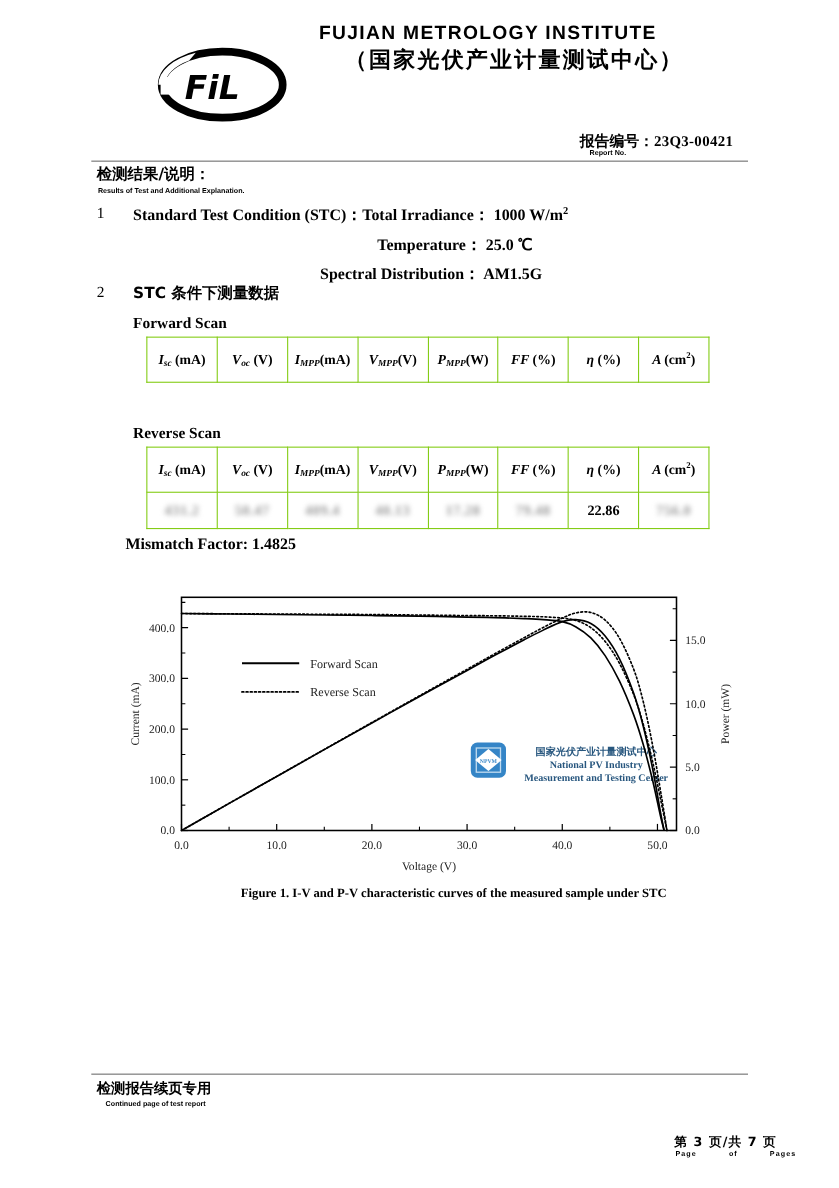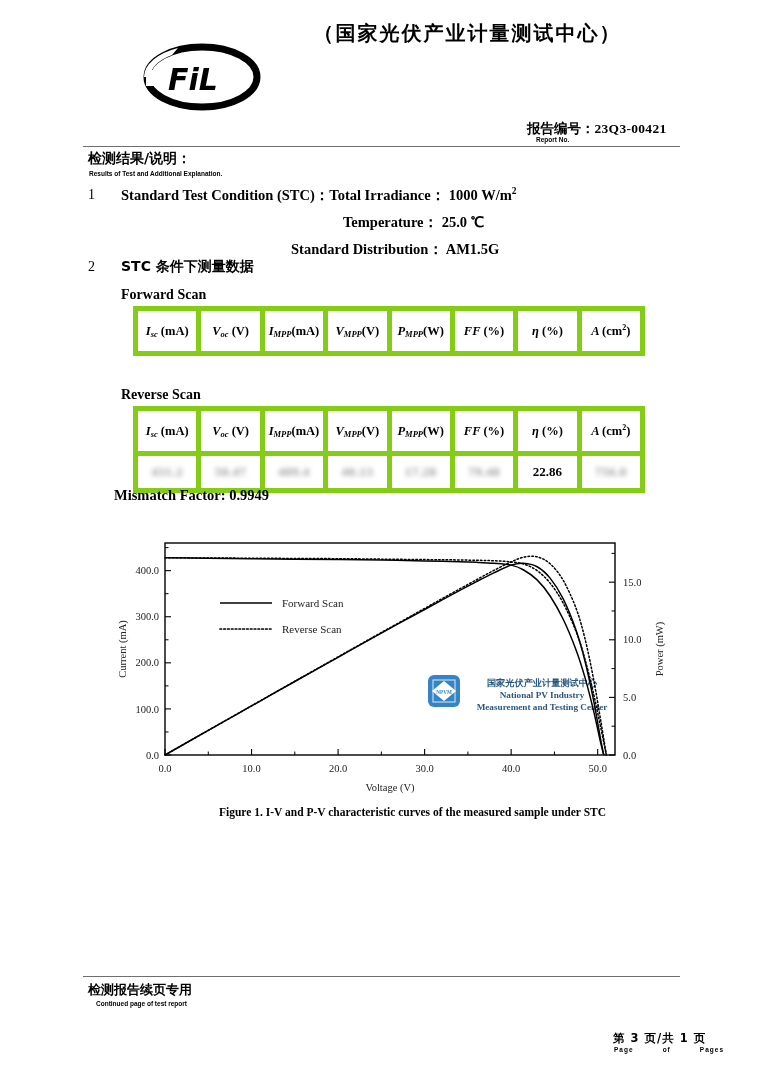--- a/index.html
+++ b/index.html
@@ -152,21 +152,21 @@
 
   
   .dtable {
     position: absolute;
     left: 133px;
     width: 512px;
     border-collapse: collapse;
     table-layout: fixed;
   }
   .dtable td {
-    border: 5px solid #84cc16;
+    border: 1px solid #84cc16;
     text-align: center;
     vertical-align: middle;
     font-family: "Liberation Serif", serif;
   }
   .dtable .hdr-row td {
     height: 38px;
     font-size: 12.5px;
     font-style: italic;
     font-weight: bold;
   }
@@ -283,39 +283,40 @@
       <ellipse cx="60" cy="37" rx="55" ry="30" fill="none" stroke="#000" stroke-width="7"></ellipse>
       <path d="M2 37 a58 32 0 0 1 34 -29 l-6 7 a50 27 0 0 0 -22 22 z" fill="#fff"></path>
       <rect x="4" y="30" width="30" height="16" fill="#fff"></rect>
       <g fill="#000" font-family="DejaVu Sans, sans-serif" font-weight="bold" font-style="italic" font-size="30">
         <text x="26" y="50">FiL</text>
       </g>
       <path d="M22 27 h30 v4 h-30 z M18 34 h34 v4 h-34 z M14 41 h38 v4 h-38 z" fill="#000" opacity="0.0"></path>
     </svg>
   </div>
   <div class="header-text">
+    <div class="hdr-en1">FUJIAN METROLOGY INSTITUTE</div>
     <div class="hdr-cn2">（国家光伏产业计量测试中心）</div>
   </div>
 </div>
 
 <div class="report-no">
   <span>报告编号：</span><span class="rn-num">23Q3-00421</span>
 </div>
 <div class="report-no-sub">Report No.</div>
 <div class="rule-top"></div>
 
 <div class="sec-results-cn">检测结果/说明：</div>
 <div class="sec-results-en">Results of Test and Additional Explanation.</div>
 
 <div class="item-num" style="top:187px; left:88px;">1</div>
 <div class="stc-line" style="top:186px; left:121px;">
   <span>Standard Test Condition (STC)：Total Irradiance： 1000 W/m</span><sup>2</sup>
 </div>
 <div class="stc-line" style="top:213px; left:343px;">Temperature： 25.0 ℃</div>
-<div class="stc-line" style="top:240px; left:291px;">Standard Distribution： AM1.5G</div>
+<div class="stc-line" style="top:240px; left:291px;">Spectral Distribution： AM1.5G</div>
 
 <div class="item-num" style="top:259px; left:88px;">2</div>
 <div class="sec2-cn">STC 条件下测量数据</div>
 
 <div class="scan-label" style="top:287px; left:121px;">Forward Scan</div>
 <table class="dtable" style="top:306px;">
   <tbody>
       <tr class="hdr-row">
     <td class="hcell"><i>I</i><span class="sub">sc</span> <span class="unit">(mA)</span></td>
     <td class="hcell"><i>V</i><span class="sub">oc</span> <span class="unit">(V)</span></td>
@@ -348,21 +349,21 @@
     <td><span class="blurred">409.4</span></td>
     <td><span class="blurred">40.13</span></td>
     <td><span class="blurred">17.28</span></td>
     <td><span class="blurred">79.48</span></td>
     <td>22.86</td>
     <td><span class="blurred">756.0</span></td>
   </tr>
 </tbody>
   </table>
 
-<div class="mismatch">Mismatch Factor: 0.9949</div>
+<div class="mismatch">Mismatch Factor: 1.4825</div>
 
 <div class="chart-wrap">
   <svg id="chart-svg" viewBox="0 0 560 265" width="560" height="265">
       <rect x="55" y="8" width="450" height="212" fill="none" stroke="#000" stroke-width="1.4"></rect>
       <line x1="55" y1="220" x2="55" y2="214" stroke="#000" stroke-width="1.1"></line>
       <text x="55" y="237" font-size="10.5" text-anchor="middle" fill="#222" font-family="&quot;Liberation Serif&quot;, serif">0.0</text>
       <line x1="141.53846153846155" y1="220" x2="141.53846153846155" y2="214" stroke="#000" stroke-width="1.1"></line>
       <text x="141.53846153846155" y="237" font-size="10.5" text-anchor="middle" fill="#222" font-family="&quot;Liberation Serif&quot;, serif">10.0</text>
       <line x1="228.0769230769231" y1="220" x2="228.0769230769231" y2="214" stroke="#000" stroke-width="1.1"></line>
       <text x="228.0769230769231" y="237" font-size="10.5" text-anchor="middle" fill="#222" font-family="&quot;Liberation Serif&quot;, serif">20.0</text>
@@ -425,18 +426,18 @@
       <line x1="110" y1="94" x2="162" y2="94" stroke="#000" stroke-width="1.7" stroke-dasharray="1.6,2.2" stroke-linecap="round"></line>
       <text x="172" y="98" font-size="11" text-anchor="start" fill="#222" font-family="&quot;Liberation Serif&quot;, serif">Reverse Scan</text>
     </svg>
 </div>
 
 <div class="fig-caption">Figure 1. I-V and P-V characteristic curves of the measured sample under STC</div>
 
 <div class="rule-bottom"></div>
 <div class="footer-cn">检测报告续页专用</div>
 <div class="footer-en">Continued page of test report</div>
-<div class="pagenum-cn">第 3 页/共 1 页</div>
+<div class="pagenum-cn">第 3 页/共 7 页</div>
 <div class="pagenum-en">
   <span>Page</span>
   <span>of</span>
   <span>Pages</span>
 </div>
 
 </body></html>

